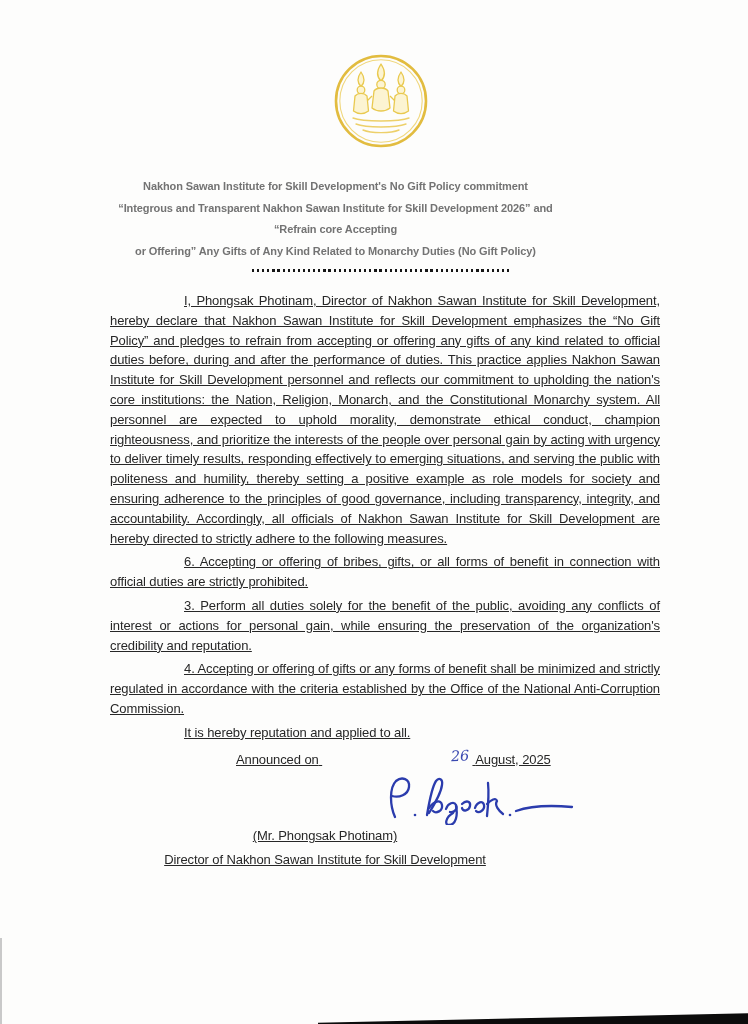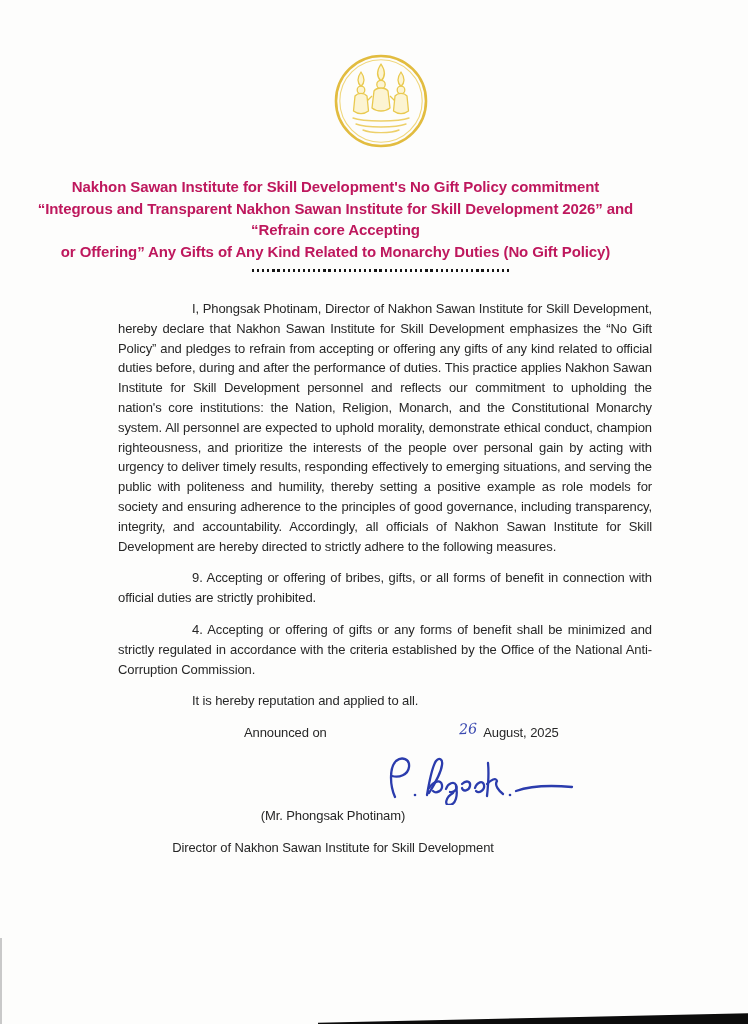--- a/index.html
+++ b/index.html
@@ -18,44 +18,44 @@
     top:50px;left:333px;
     width:96px;height:102px;
   }
   
   .title-block{
     position:absolute;
     top:176px;left:0;
     width:671px;
     text-align:center;
     font-weight:bold;
-    font-size:15px;
+    font-size:11px;
     line-height:21.6px;
-    color:#be185d;
+    color:#737373;
     letter-spacing:-0.1px;
   }
   
   .dotted-rule{
     position:absolute;
     top:269px;left:252px;
     width:258px;height:3px;
     background:repeating-linear-gradient(90deg,#151515 0 2.2px,transparent 2.2px 5.1px);
   }
   
   .body-block{
     position:absolute;
     top:287px;left:106px;
     width:558px;
     font-size:13px;
     line-height:19.8px;
     letter-spacing:-0.1px;
     text-align:justify;
     color:#272727;
   }
-  .body-block p{margin:12px;text-indent:74px;}
+  .body-block p{margin:4px;text-indent:74px;text-decoration:underline;}
   .closing-line{text-align:left;}
   .announce-line{
     margin-top:7px !important;
     text-indent:126px !important;
     text-align:left;
   }
   .hand-day{
     font-family:"DejaVu Serif", serif;
     font-style:italic;
     color:#3a49b0;
@@ -125,21 +125,22 @@
     <div>Nakhon Sawan Institute for Skill Development's No Gift Policy commitment</div>
     <div>“Integrous and Transparent Nakhon Sawan Institute for Skill Development 2026” and</div>
     <div>“Refrain core Accepting</div>
     <div>or Offering” Any Gifts of Any Kind Related to Monarchy Duties (No Gift Policy)</div>
   </div>
 
   <div class="dotted-rule"></div>
 
   <div class="body-block">
     <p>I, Phongsak Photinam, Director of Nakhon Sawan Institute for Skill Development, hereby declare that Nakhon Sawan Institute for Skill Development emphasizes the “No Gift Policy” and pledges to refrain from accepting or offering any gifts of any kind related to official duties before, during and after the performance of duties. This practice applies Nakhon Sawan Institute for Skill Development personnel and reflects our commitment to upholding the nation's core institutions: the Nation, Religion, Monarch, and the Constitutional Monarchy system. All personnel are expected to uphold morality, demonstrate ethical conduct, champion righteousness, and prioritize the interests of the people over personal gain by acting with urgency to deliver timely results, responding effectively to emerging situations, and serving the public with politeness and humility, thereby setting a positive example as role models for society and ensuring adherence to the principles of good governance, including transparency, integrity, and accountability. Accordingly, all officials of Nakhon Sawan Institute for Skill Development are hereby directed to strictly adhere to the following measures.</p>
-    <p>9. Accepting or offering of bribes, gifts, or all forms of benefit in connection with official duties are strictly prohibited.</p>
+    <p>6. Accepting or offering of bribes, gifts, or all forms of benefit in connection with official duties are strictly prohibited.</p>
+    <p>3. Perform all duties solely for the benefit of the public, avoiding any conflicts of interest or actions for personal gain, while ensuring the preservation of the organization's credibility and reputation.</p>
     <p>4. Accepting or offering of gifts or any forms of benefit shall be minimized and strictly regulated in accordance with the criteria established by the Office of the National Anti-Corruption Commission.</p>
     <p class="closing-line">It is hereby reputation and applied to all.</p>
 
     <p class="announce-line"><span>Announced on</span> <span class="hand-day">26</span> <span>August, 2025</span></p>
 
     <div class="sig-block">
       <svg class="sig-svg" width="196" height="50" viewBox="0 0 196 50" xmlns="http://www.w3.org/2000/svg">
         <g fill="none" stroke="#2b3cad" stroke-width="2.3" stroke-linecap="round" stroke-linejoin="round">
           <path d="M13 42 C8 31 7 13 14 6 C20 1 28 4 27 12 C26 20 17 23 10 21"></path>
           <circle cx="33" cy="40" r="1.3" fill="#2b3cad" stroke="none"></circle>

